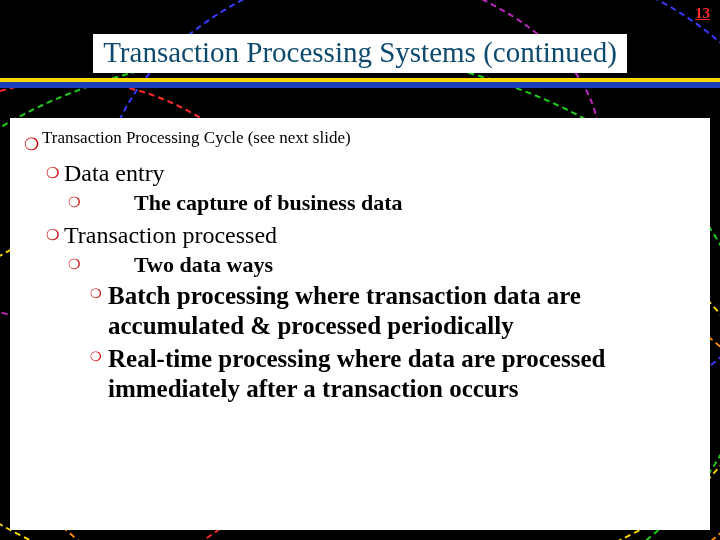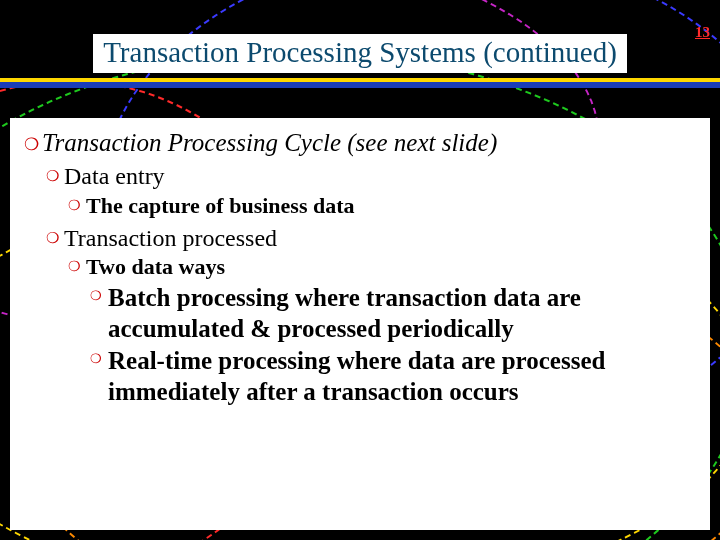--- a/index.html
+++ b/index.html
@@ -31,21 +31,20 @@
     inset: 0;
   }
   .topbar {
     position: absolute;
     top: 0; left: 0; right: 0;
     height: 24px;
     display: flex;
     justify-content: flex-end;
     align-items: flex-end;
     padding: 0 10px 2px 0;
-    margin-top: 19px;
   }
   .slideno {
     color: #ff2a2a;
     font-weight: bold;
     font-size: 15px;
     text-decoration: underline;
   }
   .title-wrap {
     position: absolute;
     top: 34px; left: 0; right: 0;
@@ -81,29 +80,29 @@
   .bul {
     width: 18px;
     flex: 0 0 18px;
     font-size: 16px;
     line-height: 1.2;
     padding-top: 5px;
   }
   .txt { flex: 1; }
 
   .lvl0 .bul { color: #cc0000; font-size: 17px; padding-top: 7px; }
-  .lvl0 .txt { font-size: 25px; line-height: 1.2; font-style: italic; }
+  .lvl0 .txt { font-size: 17px; line-height: 1.2; }
 
   .lvl1 { margin-left: 22px; margin-top: 4px; }
   .lvl1 .bul { color: #cc0000; font-size: 15px; padding-top: 5px; }
   .lvl1 .txt { font-size: 24px; line-height: 1.2; }
 
   .lvl2 { margin-left: 44px; margin-top: 2px; }
   .lvl2 .bul { color: #cc0000; font-size: 14px; padding-top: 5px; }
-  .lvl2 .txt { font-size: 22px; font-weight: bold; line-height: 1.22; }
+  .lvl2 .txt { font-size: 22px; font-weight: bold; line-height: 1.22; margin-left: 48px; }
 
   .lvl3 { margin-left: 66px; margin-top: 2px; }
   .lvl3 .bul { color: #cc0000; font-size: 13px; padding-top: 5px; }
   .lvl3 .txt { font-size: 25px; font-weight: bold; line-height: 1.22; }
 </style>
 </head>
 <body>
 
 <div class="bg">
   <div class="ellipse e1"></div>

